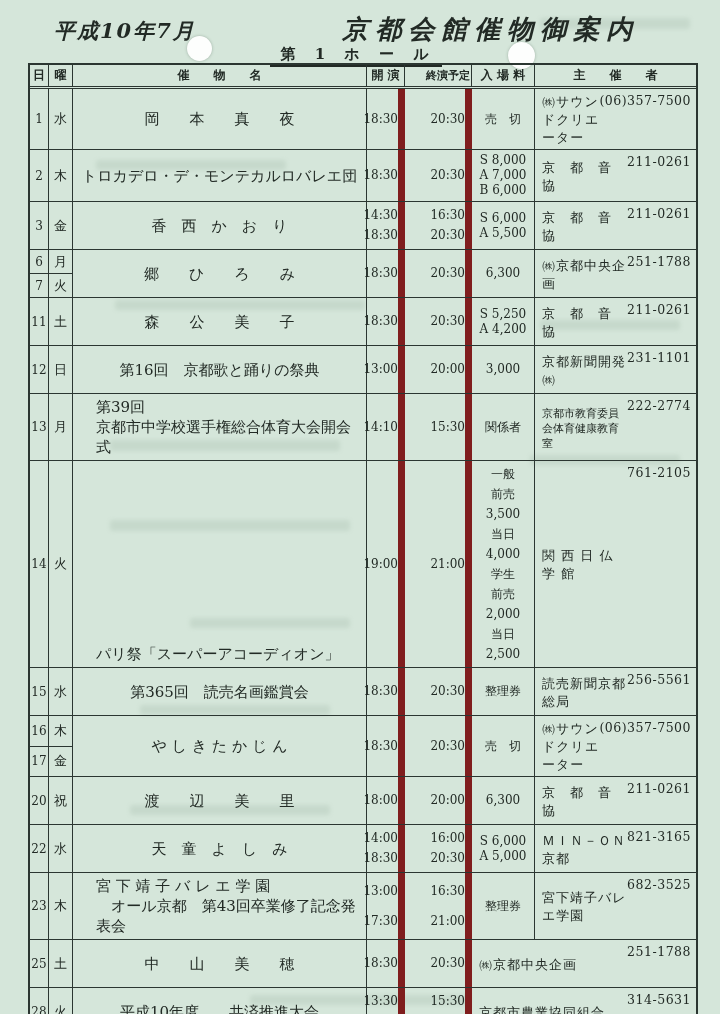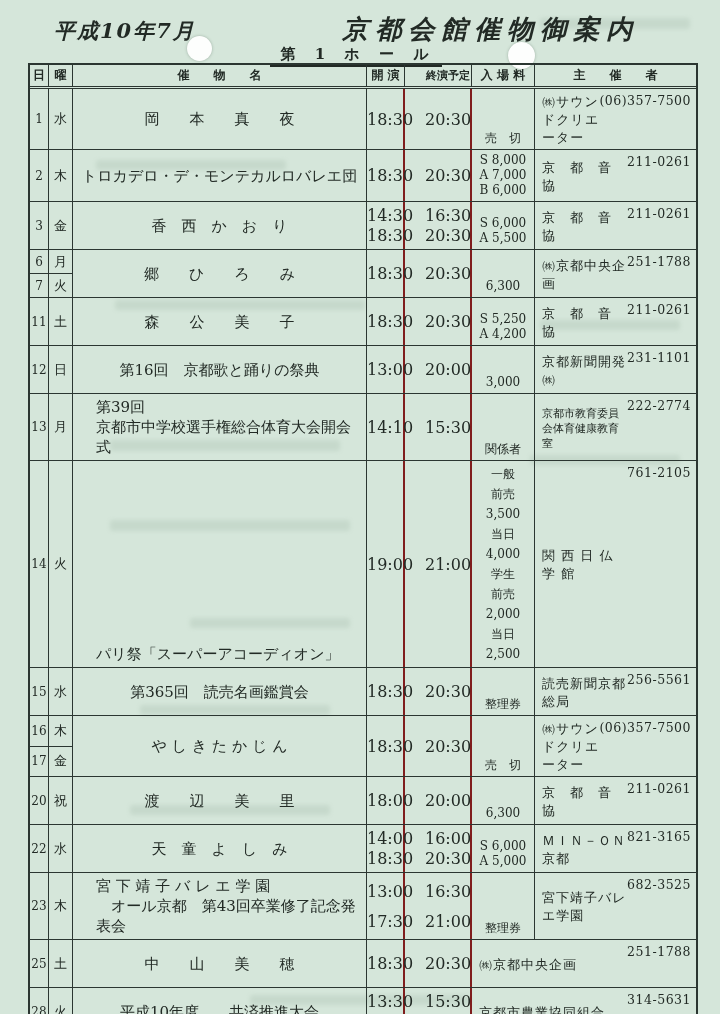--- a/index.html
+++ b/index.html
@@ -44,22 +44,22 @@
   .hrow .h-end{ font-size:11px; letter-spacing:0; }
 
   .c-days{ width:43px; flex:none; display:flex; flex-direction:column; border-right:1px solid #2b3631; }
   .day-pair{ flex:1; display:flex; }
   .day-pair.split{ border-top:1px solid #2b3631; }
   .day-pair .d{ width:19px; border-right:1px solid #2b3631; display:flex; align-items:center; justify-content:center; font-size:12px; }
   .day-pair .w{ flex:1; display:flex; align-items:center; justify-content:center; font-size:13px; }
 
   .c-name{ width:294px; flex:none; border-right:1px solid #2b3631; display:flex; flex-direction:column; justify-content:center; text-align:center; font-size:15px; line-height:20px; padding:3px 4px; }
   .c-name.left{ text-align:left; padding-left:23px;justify-content:flex-end; }
-  .c-time{ border-right:2px solid #7f1d1d; display:flex; flex-direction:column; justify-content:space-around; align-items:flex-start; font-size:16px; line-height:15px; padding:3px 0; }
-  .c-fee{ width:63px; flex:none; border-right:1px solid #2b3631; display:flex; flex-direction:column; justify-content:flex-end; align-items:center; text-align:center; font-size:12px; line-height:15px; padding:3px 1px; }
+  .c-time{ border-right:7px solid #7f1d1d; display:flex; flex-direction:column; justify-content:space-around; align-items:flex-end; font-size:12px; line-height:15px; padding:3px 0; }
+  .c-fee{ width:63px; flex:none; border-right:1px solid #2b3631; display:flex; flex-direction:column; justify-content:center; align-items:center; text-align:center; font-size:12px; line-height:15px; padding:3px 1px; }
   .c-fee.roomy{ line-height:20px; }
   .c-org{ flex:1; display:flex; flex-direction:row; justify-content:space-between; padding:4px 5px 2px 7px; }
   .org-name{ font-size:13px; letter-spacing:1px; flex:1; display:flex; align-items:center; }
   .org-name.small{ font-size:11px; letter-spacing:0; }
   .org-phone{ text-align:right; font-size:12.5px; letter-spacing:.5px; padding-bottom:1px; }
 </style>
 </head>
 <body>
 
 <div class="page">

